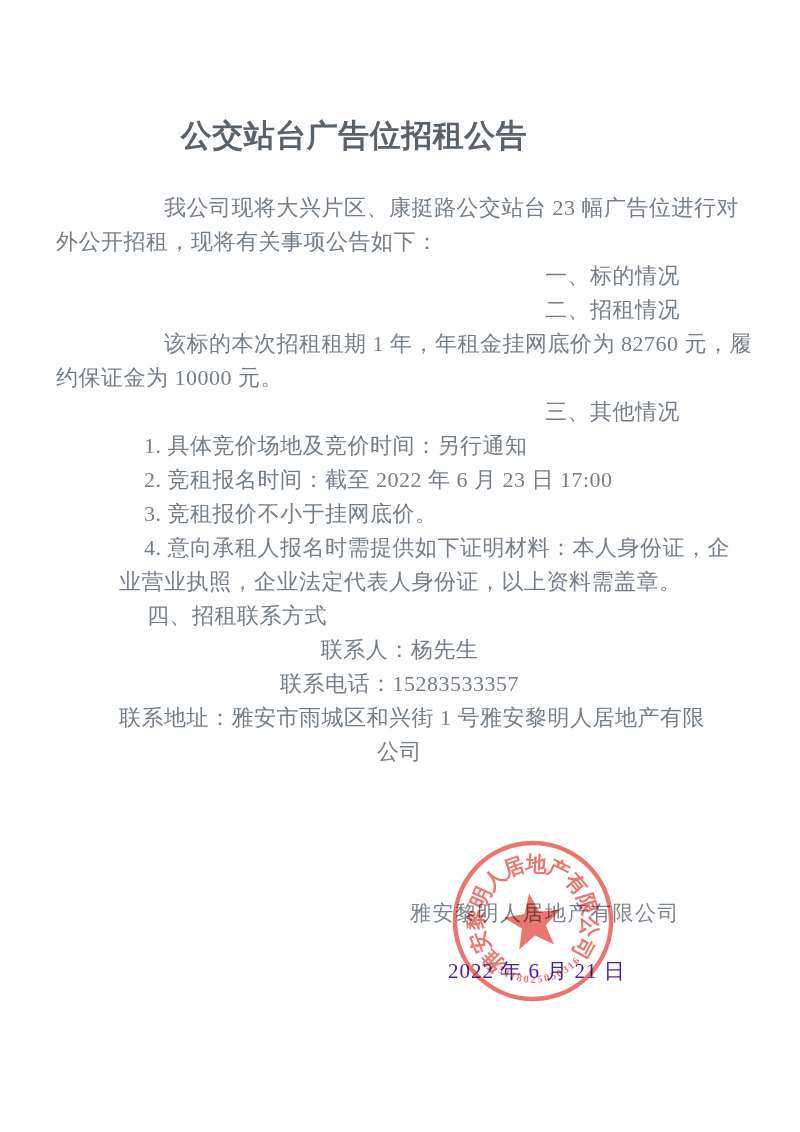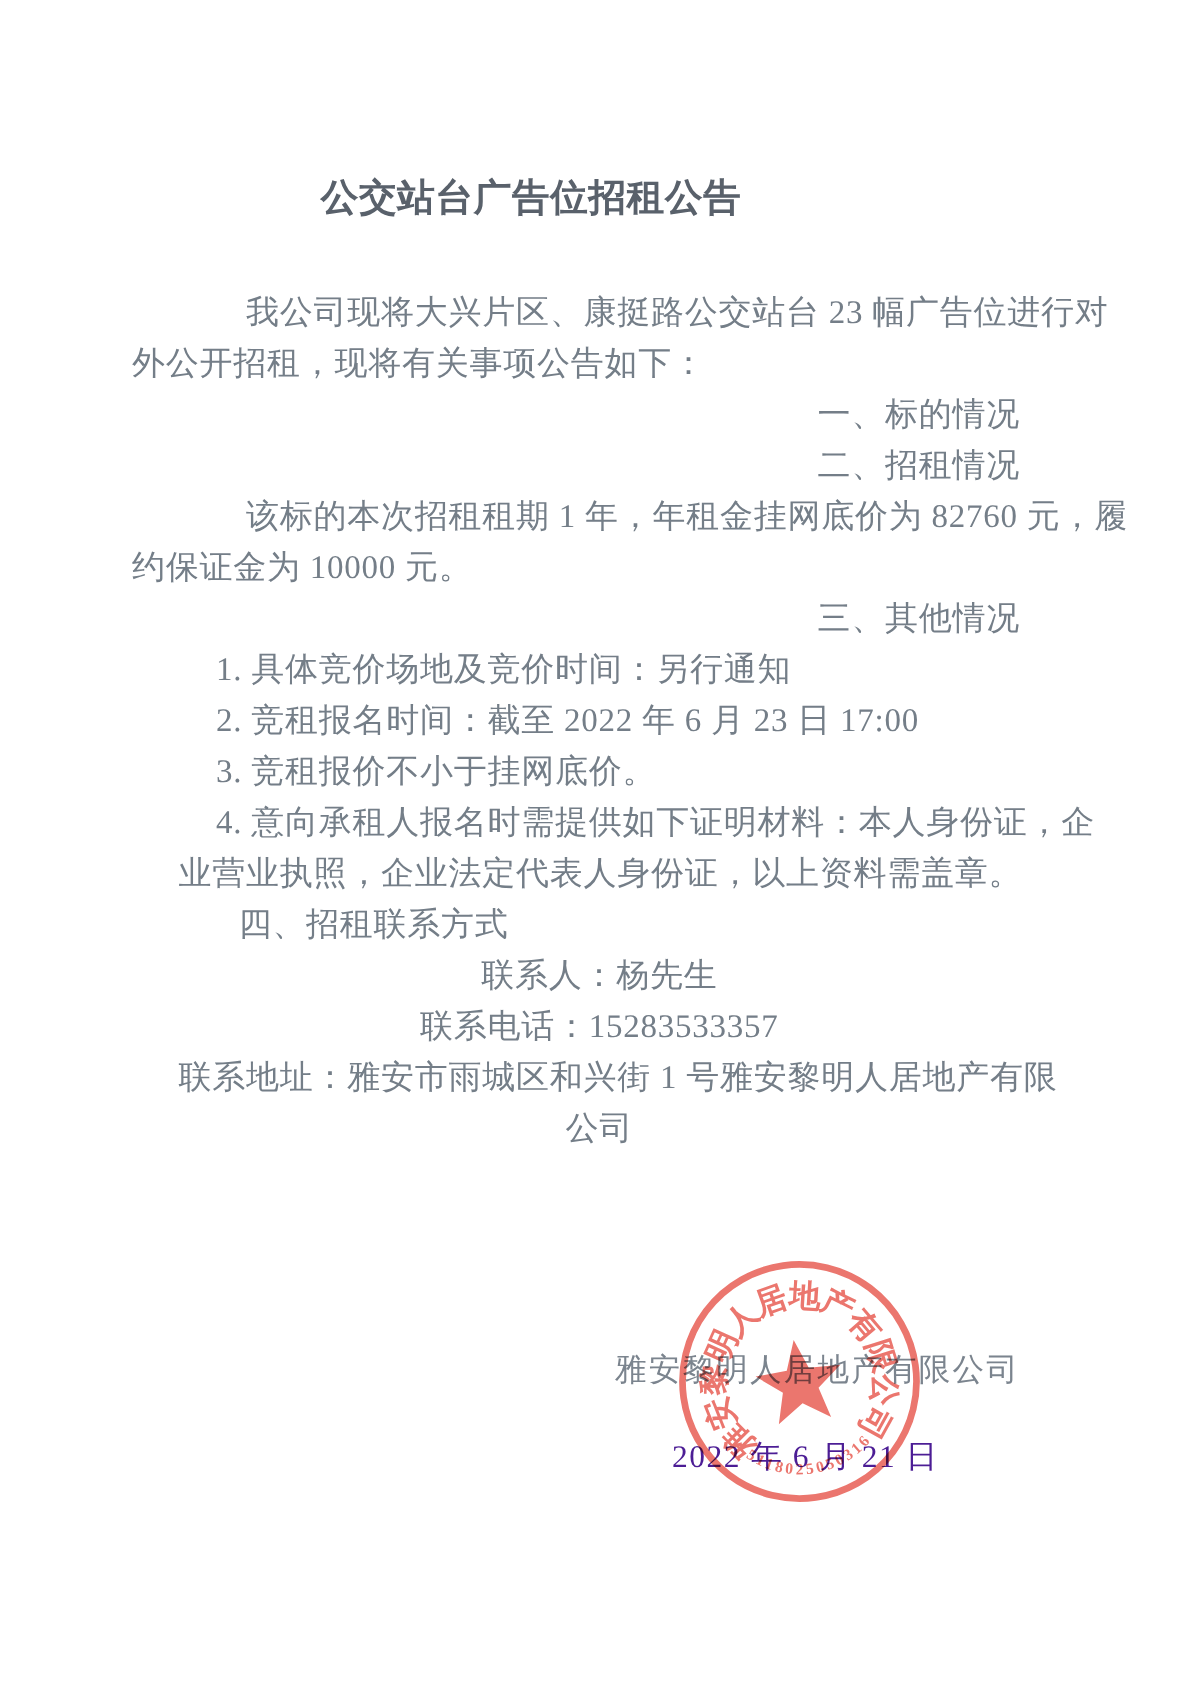--- a/index.html
+++ b/index.html
@@ -7,38 +7,38 @@
     position:relative;
     width:800px;height:1132px;
     margin:0 auto;
     background:#ffffff;
     overflow:hidden;
     font-family:"Liberation Serif","DejaVu Serif",serif;
   }
   .doc-title{
     position:absolute;top:115px;left:0;width:708px;
     text-align:center;
-    font-size:25px;font-weight:700;
+    font-size:31px;font-weight:700;
     color:#59616b;
     letter-spacing:0.5px;
   }
   .doc-body{
     position:absolute;top:191px;left:0;width:680px;
     color:#747e88;
     font-size:22px;
   }
   .line{
     height:34px;line-height:34px;
     white-space:nowrap;
     letter-spacing:0.5px;
   }
   .l-indent{padding-left:164px;}
-  .l-flush{padding-left:88px;}
+  .l-flush{padding-left:56px;}
   .l-sec{padding-left:151px;text-align:right;}
-  .l-sec4{padding-left:147px;margin-left:12px;}
+  .l-sec4{padding-left:147px;}
   .l-num{padding-left:144px;}
   .l-cont{padding-left:119px;text-align:center;}
   .sig-company{
     position:absolute;top:899px;left:410px;
     font-size:21px;color:#7b848e;letter-spacing:1.5px;white-space:nowrap;
   }
   .sig-date{
     position:absolute;top:932px;left:448px;
     font-size:21px;color:#4c1d95;letter-spacing:1px;white-space:nowrap;margin-top:25px;
   }

